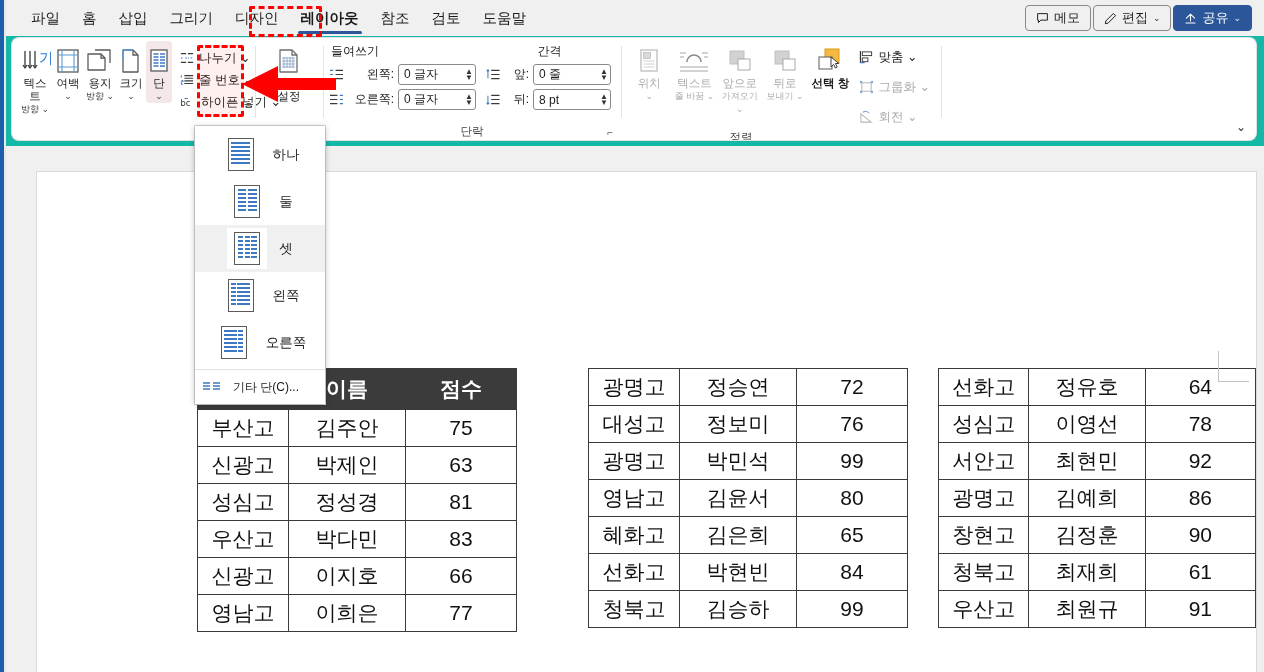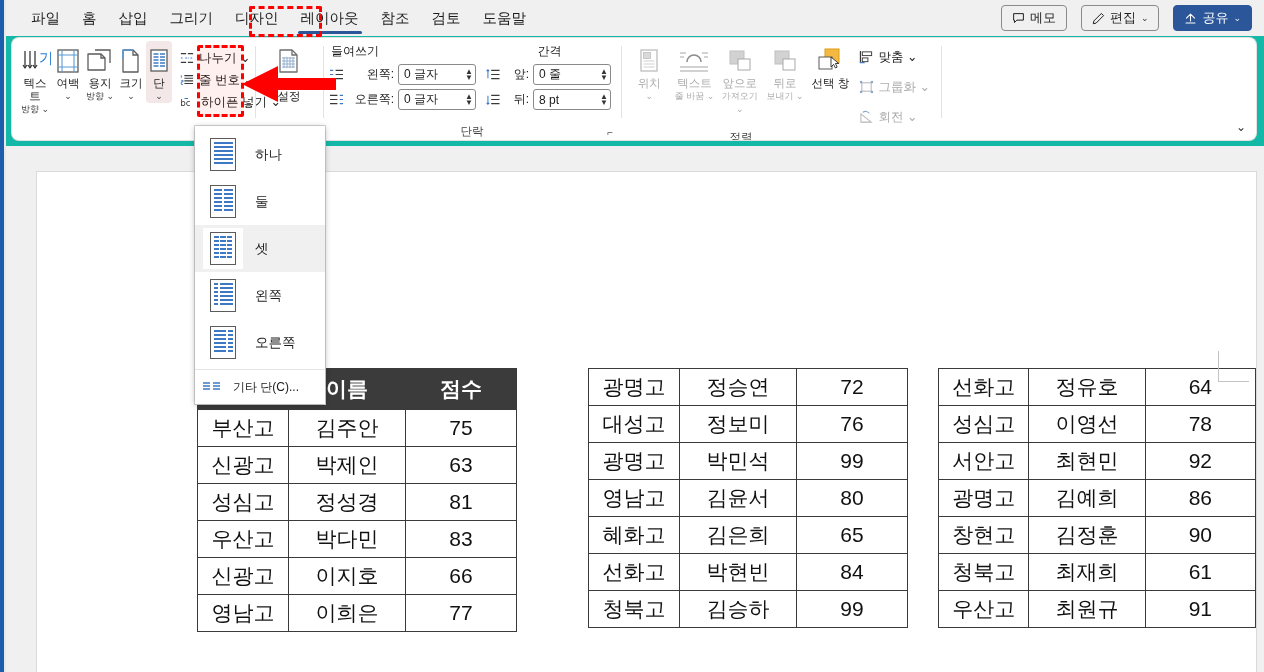--- a/index.html
+++ b/index.html
@@ -20,27 +20,27 @@
   
   .tabstrip {
     position:absolute; left:6px; top:0; width:1258px; height:36px;
     background:#F0F0F0; display:flex; align-items:center;
   }
   .tabs { display:flex; align-items:center; gap:0px; margin-left:14px; }
   .tab {
     font-size:14.5px; color:#1b1b1b; padding:7px 11px; position:relative;
     white-space:nowrap; border-radius:4px; cursor:default;
   }
-  .tab.active { font-weight:normal; }
+  .tab.active { font-weight:bold; }
   .tab.active::after{
     content:""; position:absolute; left:8px; right:8px; bottom:1px;
     height:2.5px; background:#2B579A; border-radius:2px;
   }
 
-  .tabstrip-right { margin-left:auto; display:flex; align-items:center; gap:14px; margin-right:12px; }
+  .tabstrip-right { margin-left:auto; display:flex; align-items:center; gap:2px; margin-right:12px; }
   .chip {
     display:flex; align-items:center; gap:5px;
     height:26px; padding:0 10px; border:1px solid #8A8A8A; border-radius:4px;
     background:#F0F0F0; font-size:13px; color:#1b1b1b; white-space:nowrap;
   }
   .chip.share { background:#2B579A; border-color:#2B579A; color:#fff; }
   .chip .cv { font-size:9px; opacity:.9; }
 
   
   .ribbon {
@@ -128,21 +128,21 @@
     position:absolute; left:1181px; top:179px; width:31px; height:31px;
     border-left:1px solid #c3c3c3; border-bottom:1px solid #c3c3c3;
   }
 
   
   .menu {
     position:absolute; left:195px; top:126px; width:130px;
     background:#fff; box-shadow:0 1px 6px rgba(0,0,0,.28), 0 0 0 1px #D8D8D8;
     padding:5px 0 0 0; z-index:40;
   }
-  .mitem { display:flex; align-items:center; height:47px; padding:0 8px; cursor:default; }
+  .mitem { display:flex; align-items:center; height:47px; padding:0 8px; cursor:default;justify-content:center; }
   .mitem.sel { background:#F0F0F0; }
   .mitem .mic {
     width:40px; height:41px; display:flex; align-items:center; justify-content:center;
   }
   .mitem.sel .mic { background:#fff; }
   .mitem .mlb { font-size:13.5px; margin-left:12px; color:#1b1b1b; }
   .msep { height:1px; background:#E3E3E3; margin:3px 0 0; }
   .mother { display:flex; align-items:center; height:34px; padding:0 8px; }
   .mother .mlb { font-size:12px; margin-left:12px; color:#1b1b1b; }
 
@@ -416,21 +416,21 @@
           </div>
 
           <div class="bigbtn">
             <div class="ic">
               <svg width="30" height="28" viewBox="0 0 30 28">
                 <rect x="10" y="2" width="14" height="14" fill="#F4B942" stroke="#E09B12"></rect>
                 <rect x="4" y="10" width="13" height="12" fill="#fff" stroke="#5B5B5B"></rect>
                 <path d="M16 10l0 10 2.6-2.6 1.8 3.6 1.8-.9-1.8-3.6h3.4z" fill="#fff" stroke="#2b2b2b" stroke-width=".9" stroke-linejoin="round"></path>
               </svg>
             </div>
-            <div class="tx" style="font-weight:normal"><span>선택 창</span></div>
+            <div class="tx" style="font-weight:bold"><span>선택 창</span></div>
           </div>
 
           <div class="arr-small">
             <div class="smallrow">
               <svg width="15" height="14" viewBox="0 0 16 15">
                 <path d="M1.5 1v13" stroke="#3a3a3a" stroke-width="1.3"></path>
                 <rect x="3.5" y="2" width="10" height="4" fill="none" stroke="#3a3a3a" stroke-width="1"></rect>
                 <rect x="3.5" y="8.5" width="6" height="4" fill="none" stroke="#3a3a3a" stroke-width="1"></rect>
                 <path d="M1 13.5h5" stroke="#3E7AC4" stroke-width="1.2"></path>
               </svg>

